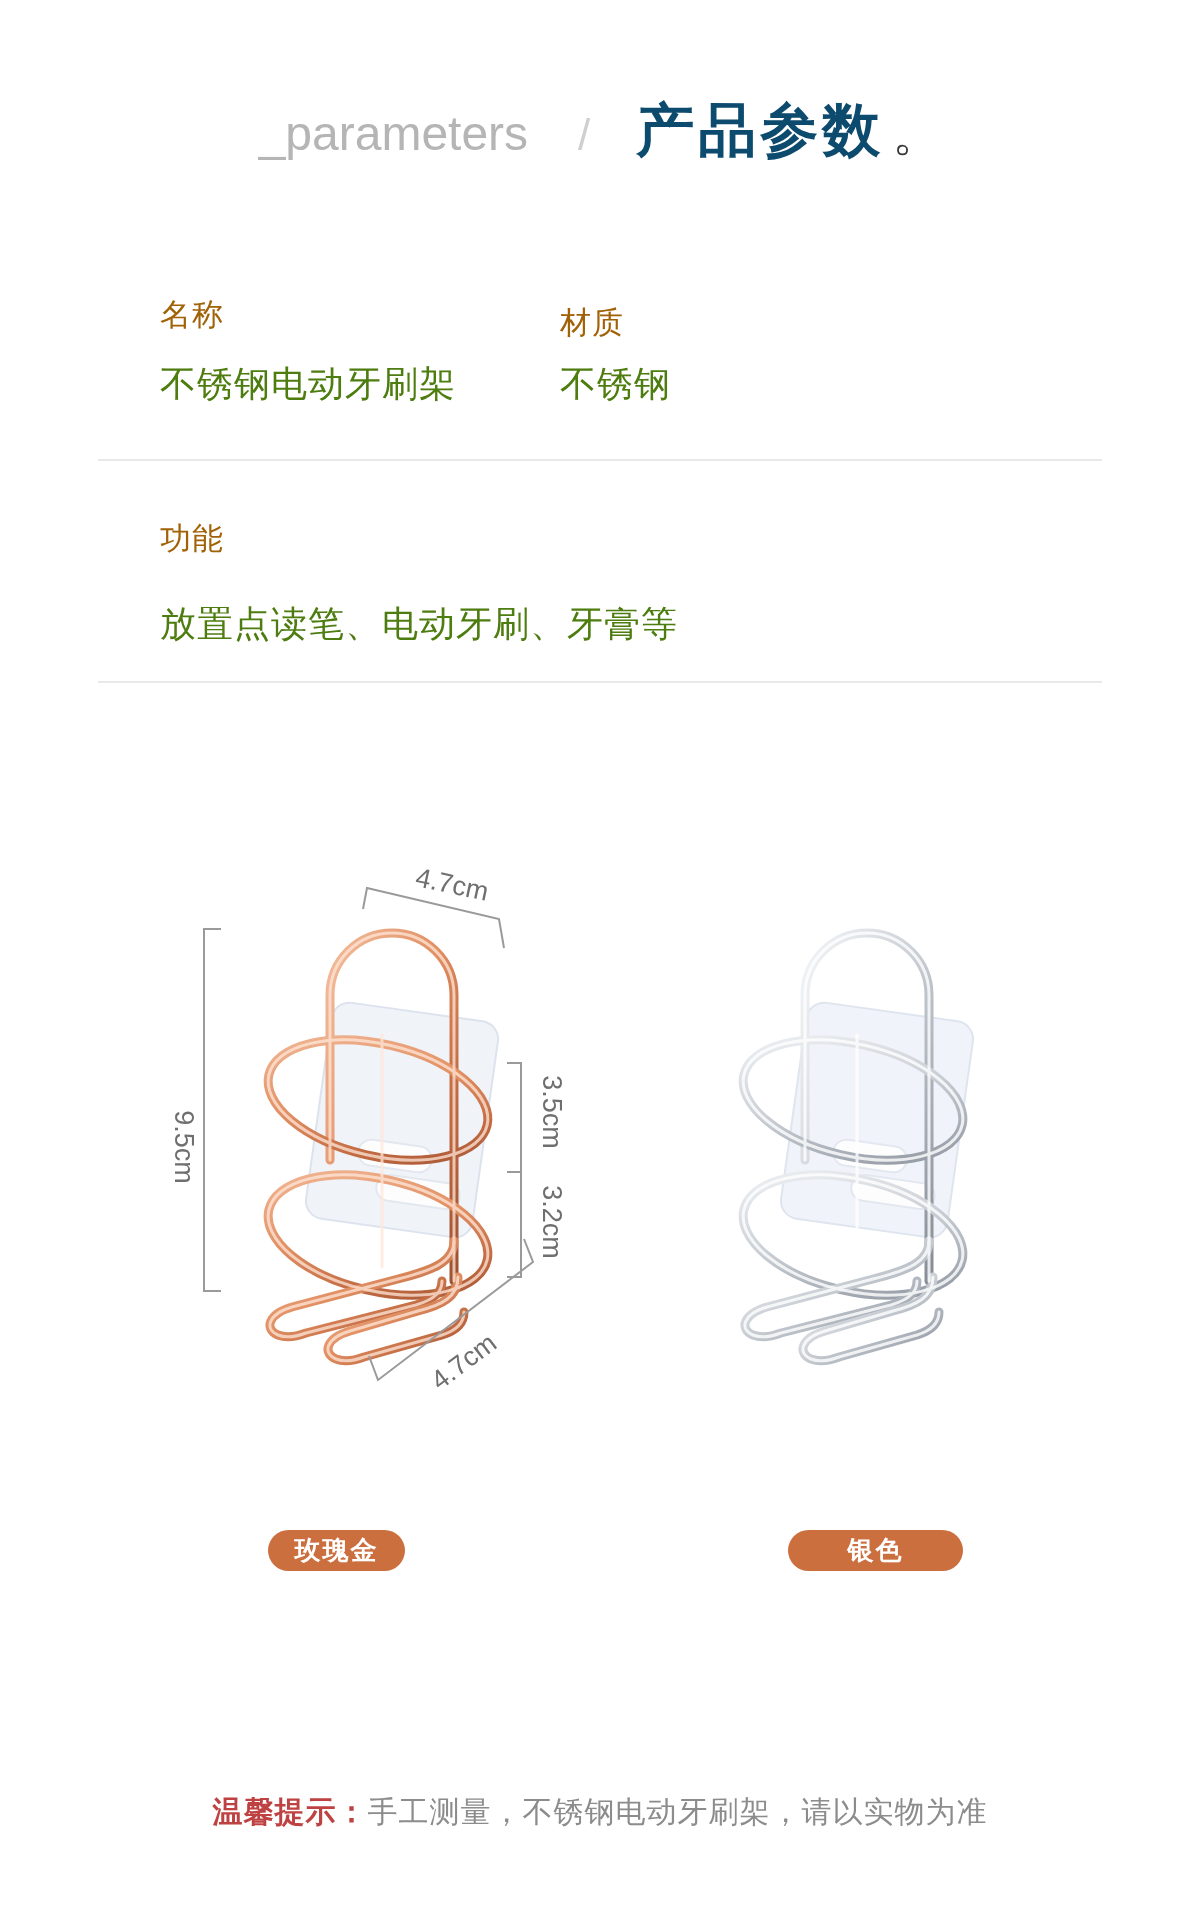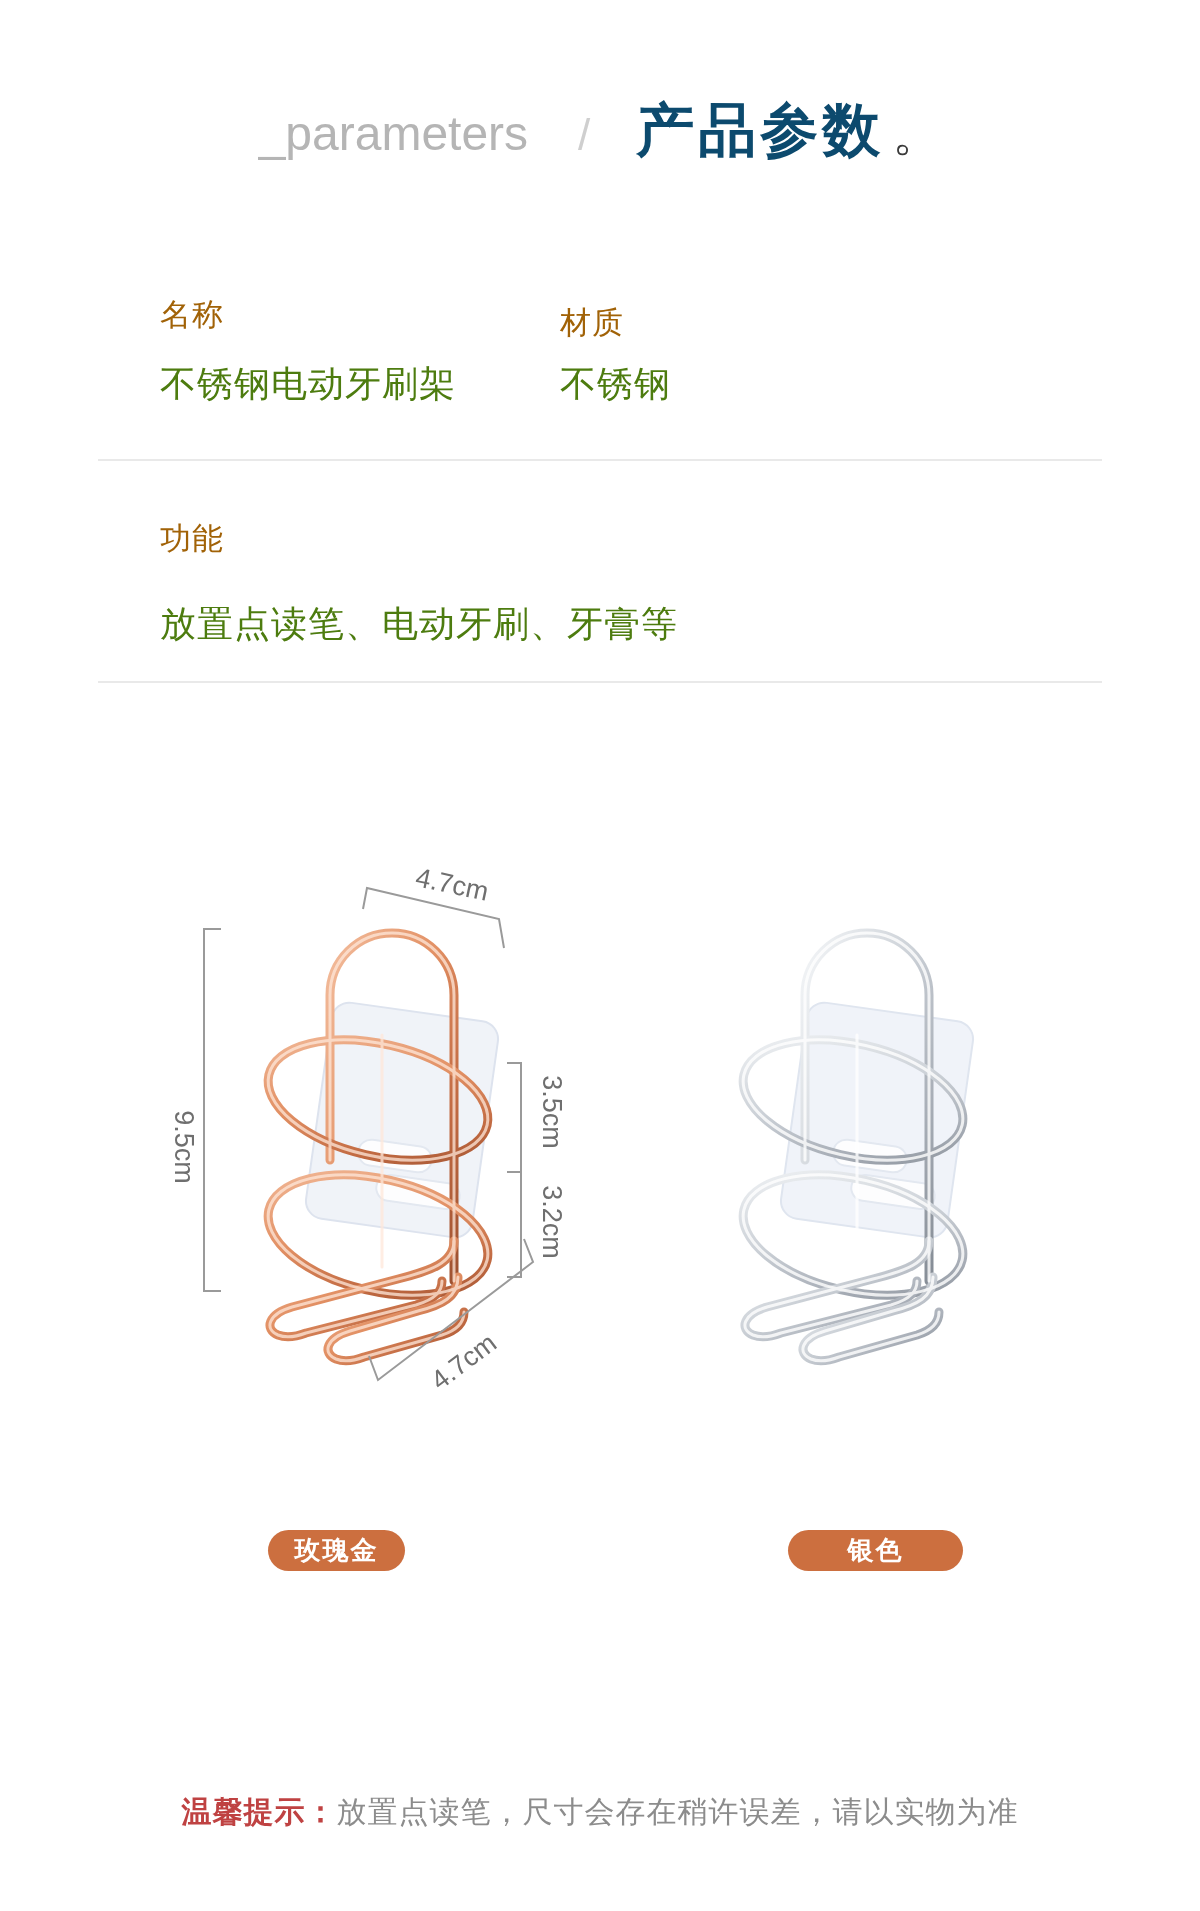--- a/index.html
+++ b/index.html
@@ -131,16 +131,16 @@
   <div class="dim" style="left:452px;top:885px;transform:translate(-50%,-50%) rotate(12deg);">4.7cm</div>
   <div class="dim" style="left:183px;top:1147px;transform:translate(-50%,-50%) rotate(90deg);">9.5cm</div>
   <div class="dim" style="left:551px;top:1112px;transform:translate(-50%,-50%) rotate(90deg);">3.5cm</div>
   <div class="dim" style="left:551px;top:1222px;transform:translate(-50%,-50%) rotate(90deg);">3.2cm</div>
   <div class="dim" style="left:464px;top:1362px;transform:translate(-50%,-50%) rotate(-37deg);">4.7cm</div>
 
   <div class="pill pill-rose">玫瑰金</div>
   <div class="pill pill-silver">银色</div>
 
   <div class="footer">
-    <span class="red">温馨提示：</span><span>放置点读笔，尺寸会存在稍许误差，请以实物为准</span>
+    <span class="red">温馨提示：</span><span>手工测量，不锈钢电动牙刷架，请以实物为准</span>
   </div>
 
 </div>
 
 </body></html>

